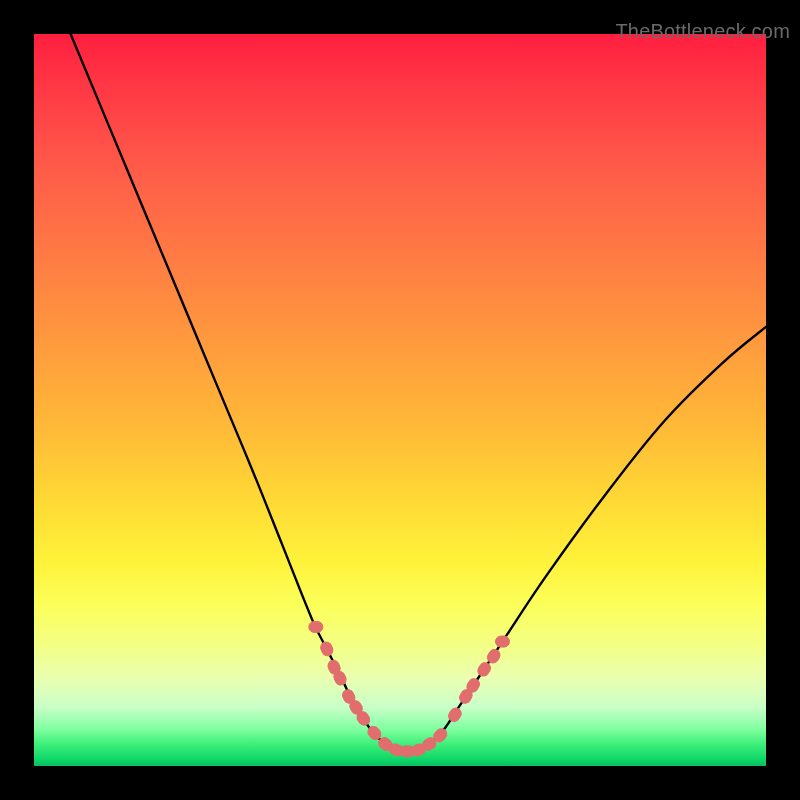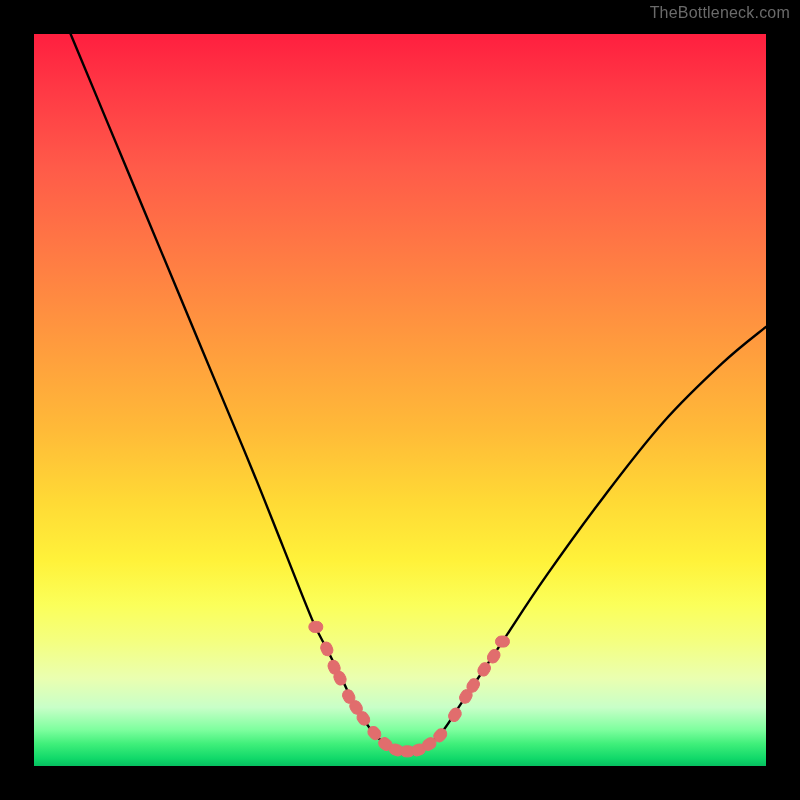--- a/index.html
+++ b/index.html
@@ -40,24 +40,24 @@
       #eaffb0 88%,
       #c8ffc8 92%,
       #7fff9f 95%,
       #3fef7a 97%,
       #10d869 99%,
       #06c060 100%
     );
   }
   .watermark {
     position: absolute;
-    top: 4px;
+    top: 20px;
     right: 10px;
     color: #6a6a6a;
-    font-size: 16px;
+    font-size: 20px;
     letter-spacing: 0.2px;
     user-select: none;
   }
   svg.curve {
     position: absolute;
     left: 0;
     top: 0;
     width: 732px;
     height: 732px;
     overflow: visible;

